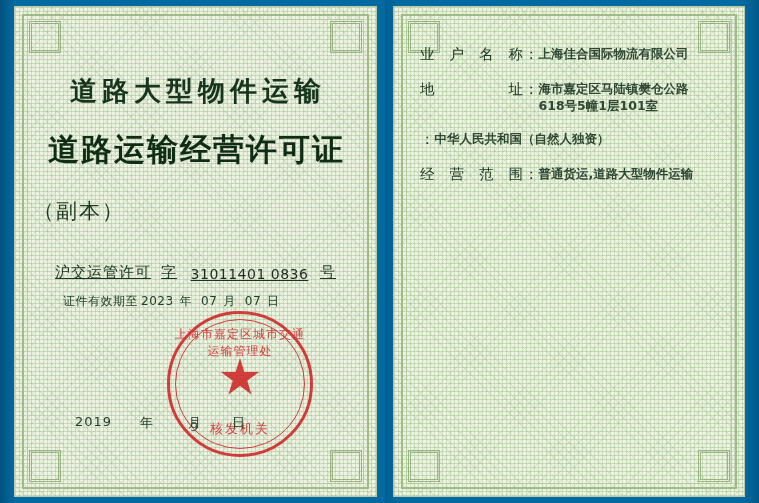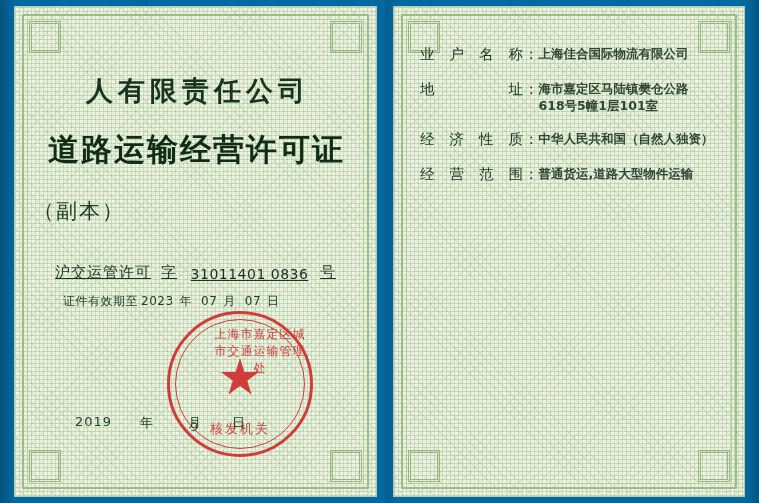--- a/index.html
+++ b/index.html
@@ -189,21 +189,20 @@
     clip-path: polygon(50% 0%, 61% 35%, 98% 35%, 68% 57%, 79% 91%, 50% 70%, 21% 91%, 32% 57%, 2% 35%, 39% 35%);
   }
   .seal .seal-top {
     position: absolute;
     left: 0; right: 0; top: 12px;
     text-align: center;
     font-family: "DejaVu Serif", "Liberation Serif", serif;
     font-size: 12px;
     color: #cf2626;
     letter-spacing: 1px;
-    margin-left: 40px;
   }
   .seal .seal-bottom {
     position: absolute;
     left: 0; right: 0; bottom: 16px;
     text-align: center;
     font-family: "DejaVu Serif", "Liberation Serif", serif;
     font-size: 13px;
     color: #cf2626;
     letter-spacing: 2px;
   }
@@ -305,21 +304,21 @@
 
     <div class="leaf leaf-left">
       <div class="field">
         <div class="corner tl"></div>
         <div class="corner tr"></div>
         <div class="corner bl"></div>
         <div class="corner br"></div>
 
         <div class="inner">
 
-          <div class="title-country">人有限责任公司</div>
+          <div class="title-country">道路大型物件运输</div>
 
           <div class="title-main">道路运输经营许可证</div>
 
           <div class="title-sub">（副本）</div>
 
           <div class="lic-line">
             <span class="lab">沪交运管许可</span>
             <span class="zi">字</span>
             <span class="num">31011401 0836</span>
             <span class="hao">号</span>
@@ -372,21 +371,20 @@
           <div class="row">
             <span class="label">地址</span>
             <span class="colon">：</span>
             <span class="value">
               <span class="l2">海市嘉定区马陆镇樊仓公路</span>
               <span class="l2">618号5幢1层101室</span>
             </span>
           </div>
 
           <div class="row">
-            <span class="label">经济性质</span>
             <span class="colon">：</span>
             <span class="value">中华人民共和国（自然人独资）</span>
           </div>
 
           <div class="row">
             <span class="label">经营范围</span>
             <span class="colon">：</span>
             <span class="value">普通货运,道路大型物件运输</span>
           </div>
 

